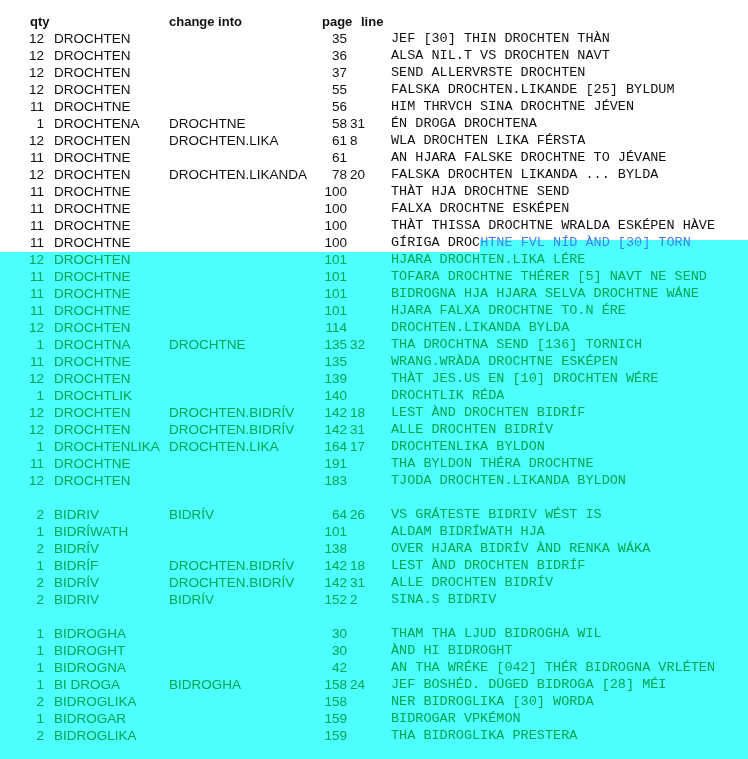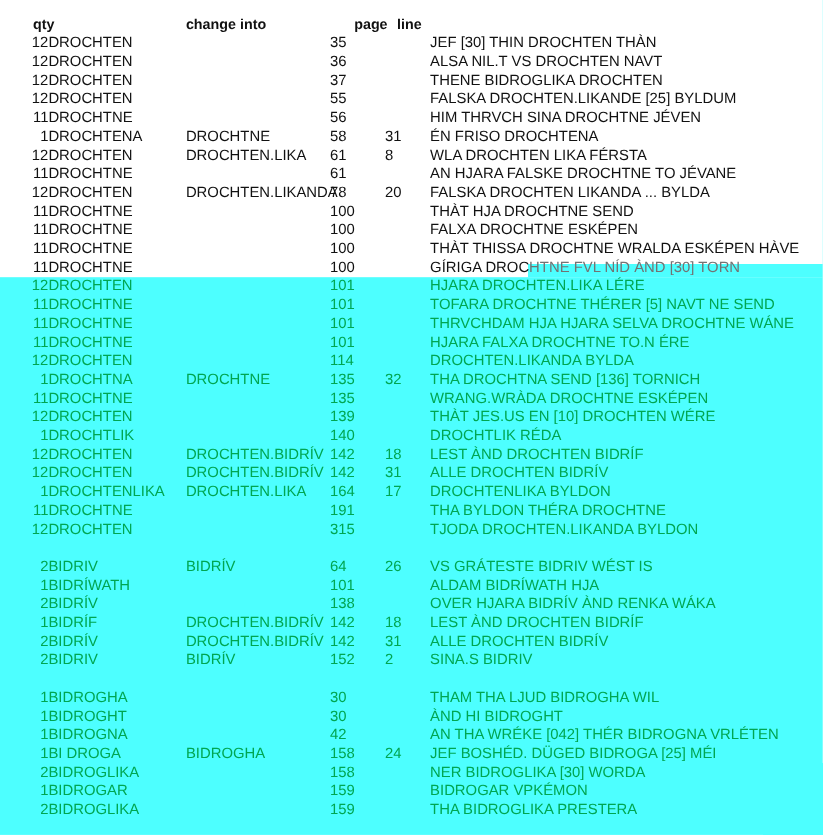--- a/index.html
+++ b/index.html
@@ -11,32 +11,32 @@
     color: #111111;
   }
   .hl-a { position: absolute; left: 480px; top: 240px; width: 268px; height: 12px; background: #4dffff; }
   .hl-b { position: absolute; left: 0; top: 252px; width: 748px; height: 507px; background: #4dffff; }
   #sheet { position: absolute; left: 0; top: 13px; width: 748px; }
   .row { position: relative; height: 17px; line-height: 17px; white-space: nowrap; }
   .row.green { color: #00a651; }
   .row.blank { height: 17px; }
   .cell { position: absolute; top: 0; }
   .qty { left: 20px; width: 24px; text-align: right; }
-  .word { left: 44px; }
+  .word { left: 54px; }
   .change { left: 169px; }
-  .page { left: 300px; width: 47px; }
+  .page { left: 300px; width: 47px; text-align: right; }
   .line { left: 350px; width: 28px; }
-  .text { left: 391px; }
+  .text { left: 391px; font-family: Liberation Mono, monospace; }
   .hdr { font-weight: bold; font-size: 13px; }
   .hdr .qty { left: 30px; width: auto; text-align: left; }
   .hdr .page { left: 322px; width: auto; text-align: left; }
   .hdr .line { left: 361px; width: auto; text-align: right; }
   .hdr .change { left: 169px; }
   
-  .row .text .tail { color: #737373; }
+  .row .text .tail { color: #3b82f6; }
 </style>
 </head>
 <body>
 
 <div class="hl-a"></div>
 <div class="hl-b"></div>
 
 <div id="sheet">
   <div class="row hdr">
     <span class="cell qty">qty</span>
@@ -60,21 +60,21 @@
         <span class="cell page">36</span>
         <span class="cell line"></span>
         <span class="cell text">ALSA NIL.T VS DROCHTEN NAVT</span>
       </div>
       <div class="row">
         <span class="cell qty">12</span>
         <span class="cell word">DROCHTEN</span>
         <span class="cell change"></span>
         <span class="cell page">37</span>
         <span class="cell line"></span>
-        <span class="cell text">THENE BIDROGLIKA DROCHTEN</span>
+        <span class="cell text">SEND ALLERVRSTE DROCHTEN</span>
       </div>
       <div class="row">
         <span class="cell qty">12</span>
         <span class="cell word">DROCHTEN</span>
         <span class="cell change"></span>
         <span class="cell page">55</span>
         <span class="cell line"></span>
         <span class="cell text">FALSKA DROCHTEN.LIKANDE [25] BYLDUM</span>
       </div>
       <div class="row">
@@ -84,21 +84,21 @@
         <span class="cell page">56</span>
         <span class="cell line"></span>
         <span class="cell text">HIM THRVCH SINA DROCHTNE JÉVEN</span>
       </div>
       <div class="row">
         <span class="cell qty">1</span>
         <span class="cell word">DROCHTENA</span>
         <span class="cell change">DROCHTNE</span>
         <span class="cell page">58</span>
         <span class="cell line">31</span>
-        <span class="cell text">ÉN FRISO DROCHTENA</span>
+        <span class="cell text">ÉN DROGA DROCHTENA</span>
       </div>
       <div class="row">
         <span class="cell qty">12</span>
         <span class="cell word">DROCHTEN</span>
         <span class="cell change">DROCHTEN.LIKA</span>
         <span class="cell page">61</span>
         <span class="cell line">8</span>
         <span class="cell text">WLA DROCHTEN LIKA FÉRSTA</span>
       </div>
       <div class="row">
@@ -164,21 +164,21 @@
         <span class="cell page">101</span>
         <span class="cell line"></span>
         <span class="cell text">TOFARA DROCHTNE THÉRER [5] NAVT NE SEND</span>
       </div>
       <div class="row green">
         <span class="cell qty">11</span>
         <span class="cell word">DROCHTNE</span>
         <span class="cell change"></span>
         <span class="cell page">101</span>
         <span class="cell line"></span>
-        <span class="cell text">THRVCHDAM HJA HJARA SELVA DROCHTNE WÁNE</span>
+        <span class="cell text">BIDROGNA HJA HJARA SELVA DROCHTNE WÁNE</span>
       </div>
       <div class="row green">
         <span class="cell qty">11</span>
         <span class="cell word">DROCHTNE</span>
         <span class="cell change"></span>
         <span class="cell page">101</span>
         <span class="cell line"></span>
         <span class="cell text">HJARA FALXA DROCHTNE TO.N ÉRE</span>
       </div>
       <div class="row green">
@@ -250,21 +250,21 @@
         <span class="cell word">DROCHTNE</span>
         <span class="cell change"></span>
         <span class="cell page">191</span>
         <span class="cell line"></span>
         <span class="cell text">THA BYLDON THÉRA DROCHTNE</span>
       </div>
       <div class="row green">
         <span class="cell qty">12</span>
         <span class="cell word">DROCHTEN</span>
         <span class="cell change"></span>
-        <span class="cell page">315</span>
+        <span class="cell page">183</span>
         <span class="cell line"></span>
         <span class="cell text">TJODA DROCHTEN.LIKANDA BYLDON</span>
       </div>
       <div class="row blank"></div>
       <div class="row green">
         <span class="cell qty">2</span>
         <span class="cell word">BIDRIV</span>
         <span class="cell change">BIDRÍV</span>
         <span class="cell page">64</span>
         <span class="cell line">26</span>
@@ -334,21 +334,21 @@
         <span class="cell page">42</span>
         <span class="cell line"></span>
         <span class="cell text">AN THA WRÉKE [042] THÉR BIDROGNA VRLÉTEN</span>
       </div>
       <div class="row green">
         <span class="cell qty">1</span>
         <span class="cell word">BI DROGA</span>
         <span class="cell change">BIDROGHA</span>
         <span class="cell page">158</span>
         <span class="cell line">24</span>
-        <span class="cell text">JEF BOSHÉD. DÜGED BIDROGA [25] MÉI</span>
+        <span class="cell text">JEF BOSHÉD. DÜGED BIDROGA [28] MÉI</span>
       </div>
       <div class="row green">
         <span class="cell qty">2</span>
         <span class="cell word">BIDROGLIKA</span>
         <span class="cell change"></span>
         <span class="cell page">158</span>
         <span class="cell line"></span>
         <span class="cell text">NER BIDROGLIKA [30] WORDA</span>
       </div>
       <div class="row green">

